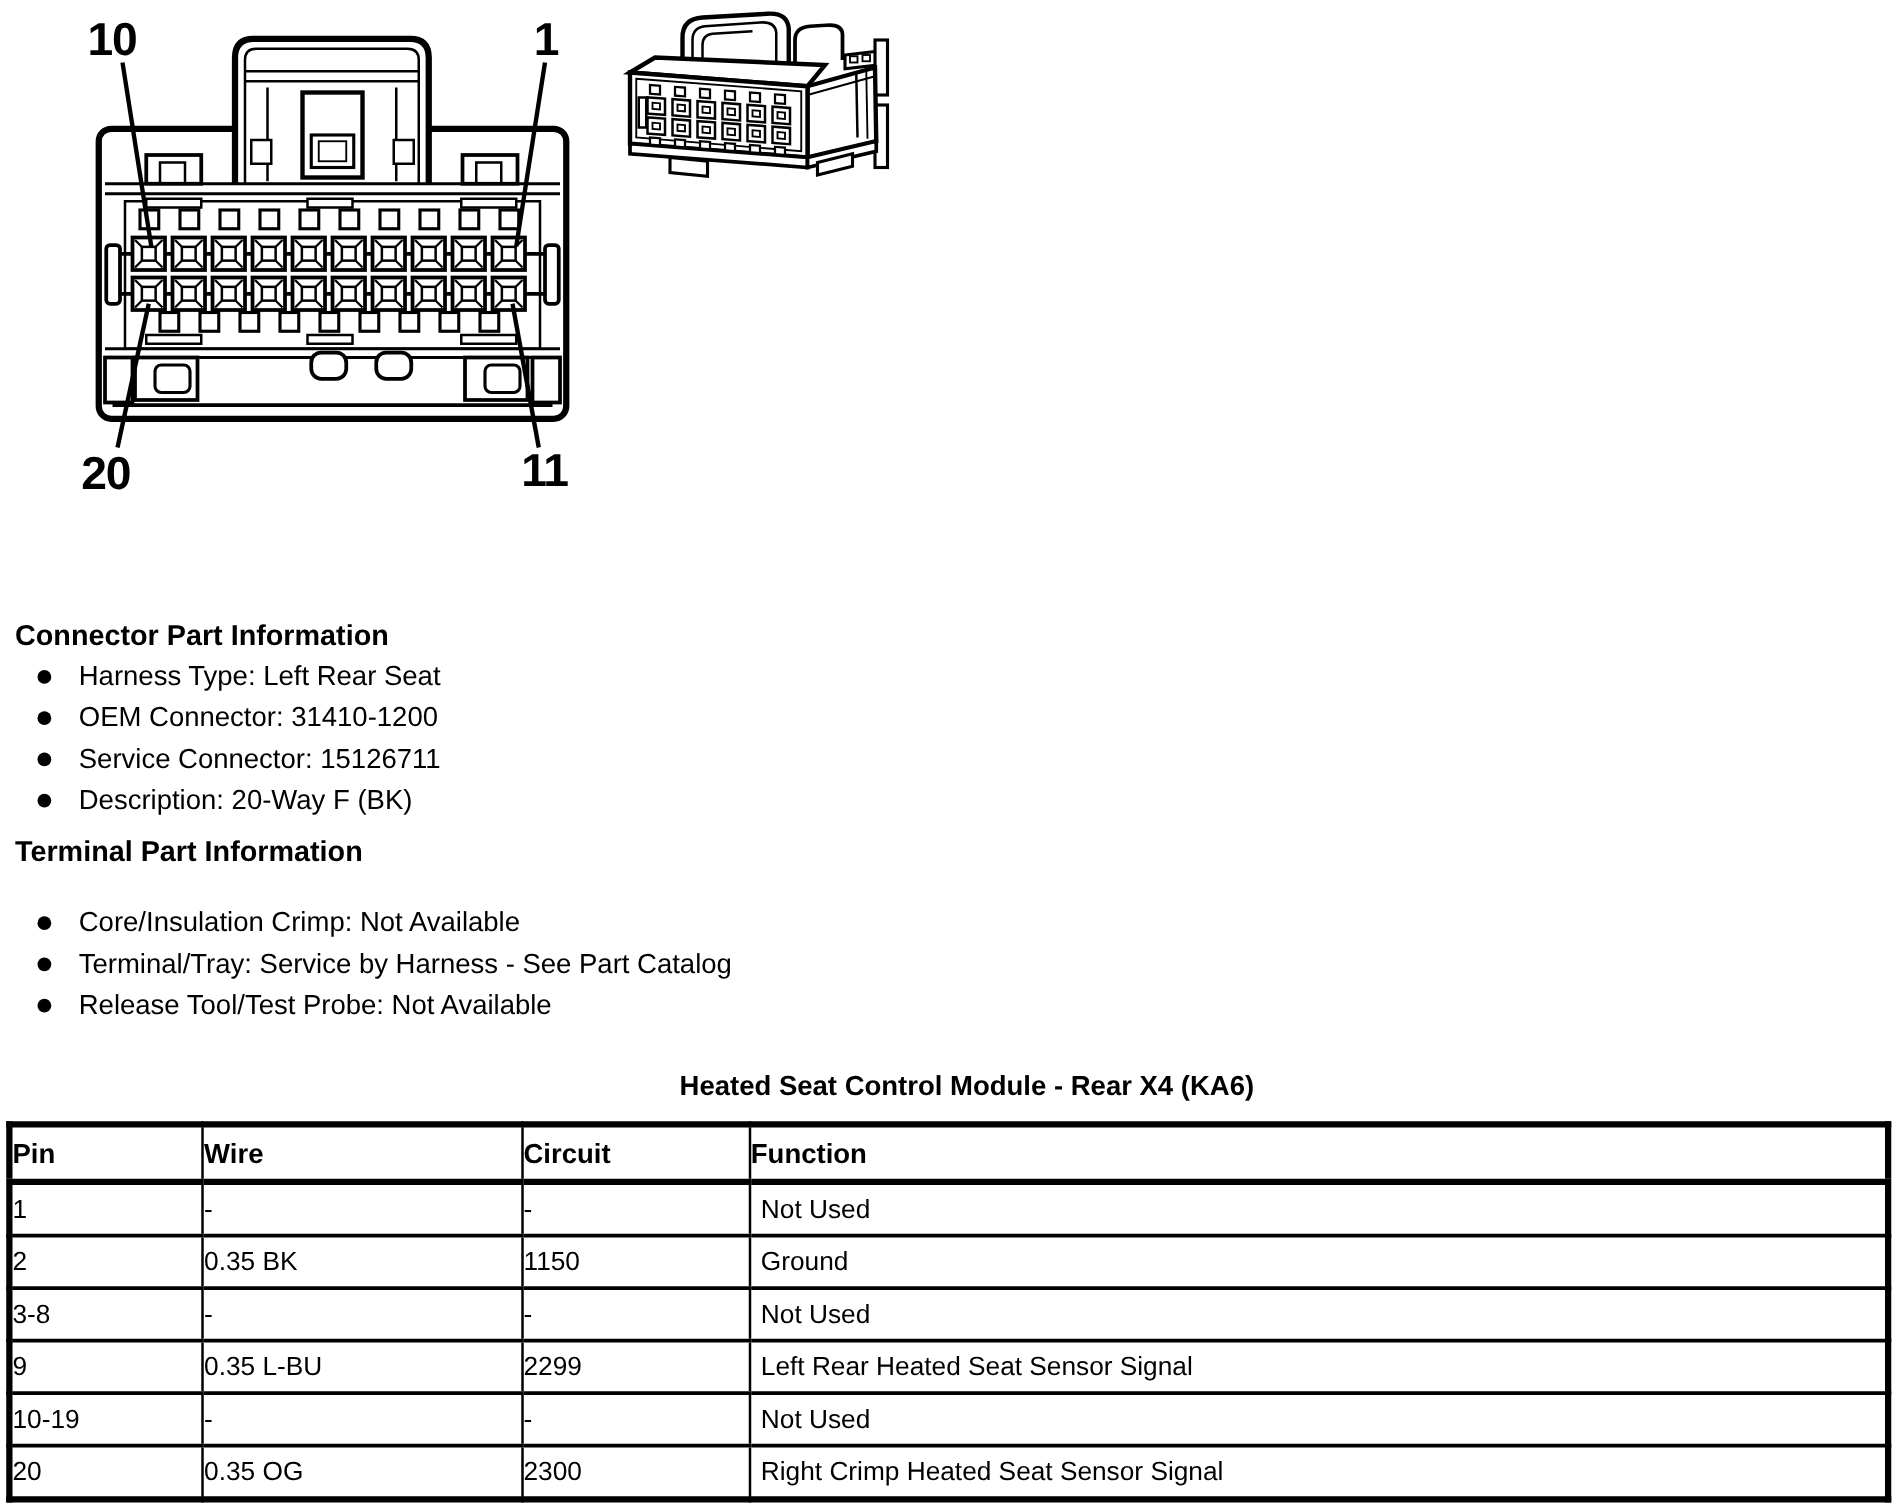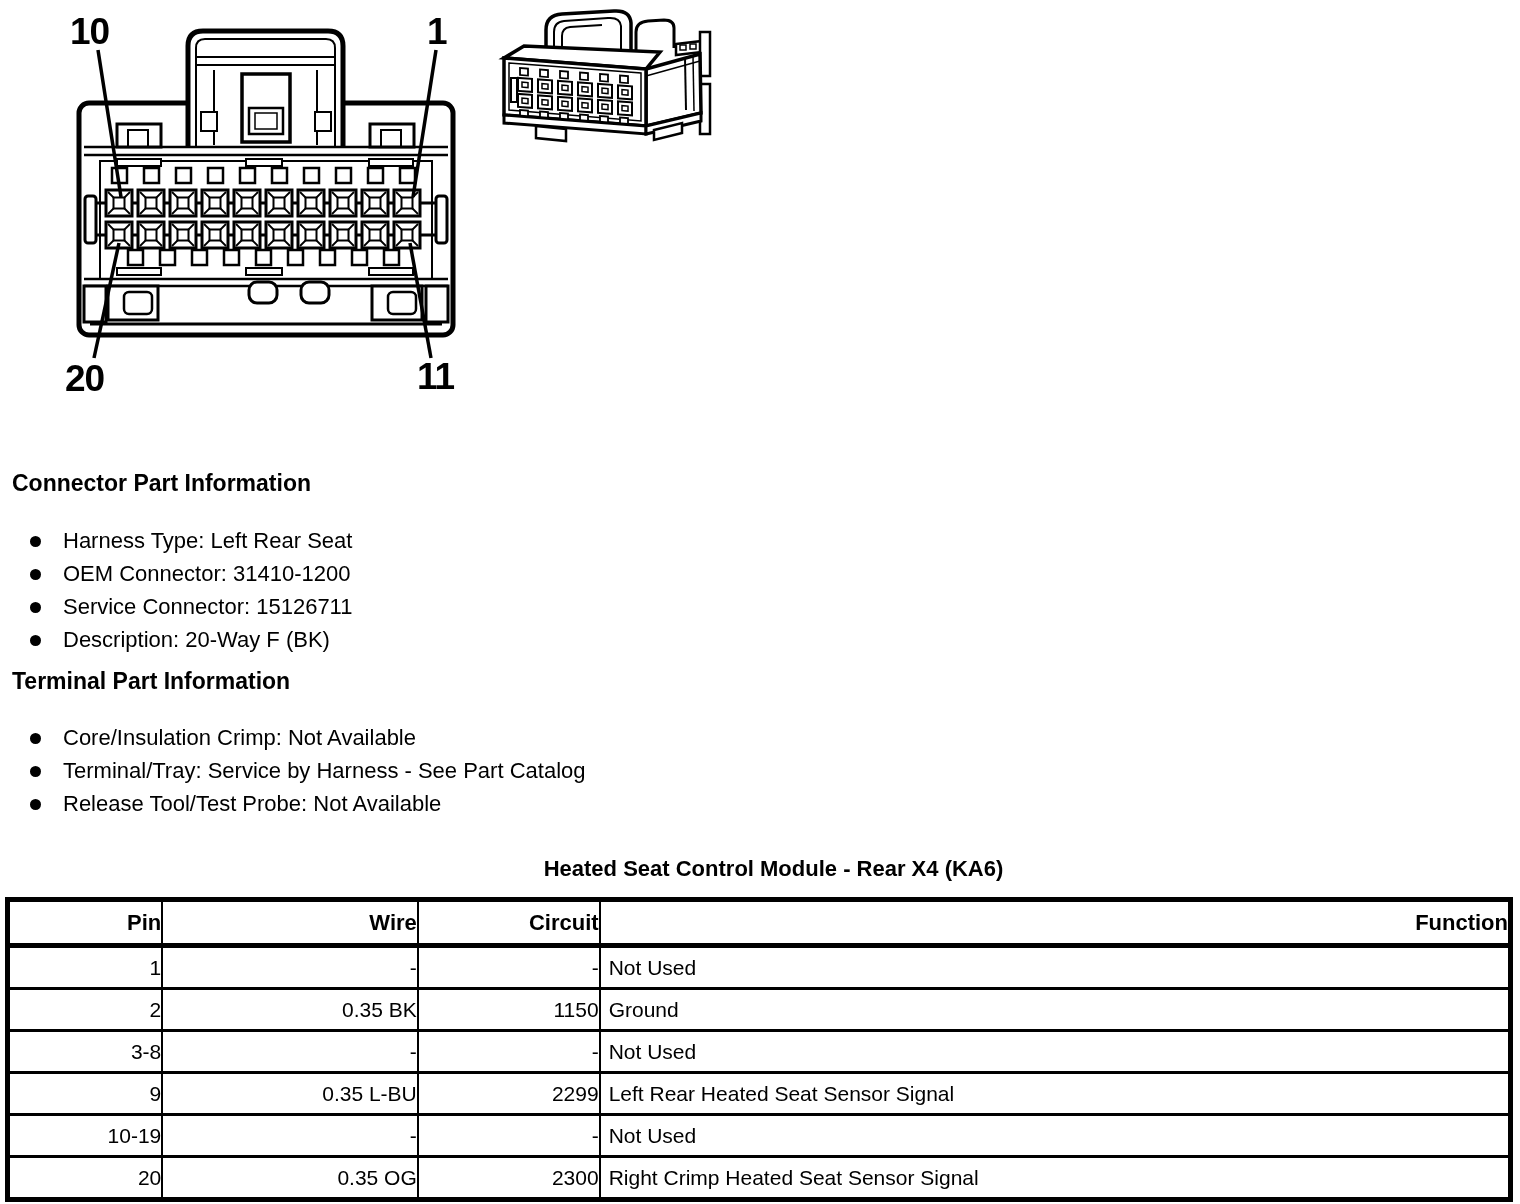--- a/index.html
+++ b/index.html
@@ -38,21 +38,21 @@
     border-collapse:collapse; table-layout:fixed;
     border:5px solid #000;
   }
   table.pinout th {
     font-size:22px; font-weight:700; height:41px;
     border-bottom:5px solid #000;
   }
   table.pinout td { font-size:21px; height:39px; }
   table.pinout th, table.pinout td {
     border-left:2px solid #000; border-right:2px solid #000;
-    text-align:right; vertical-align:middle; padding:0; color:#000;
+    text-align:left; vertical-align:middle; padding:0; color:#000;
   }
   table.pinout tbody tr + tr td { border-top:3px solid #000; }
   table.pinout td.fn { text-align:left; padding-left:8px; }
 </style>
 </head>
 <body>
 
 <div class="page">
 
   <svg style="left:0; top:0;" width="470" height="412" viewBox="0 0 470 412">
@@ -244,21 +244,21 @@
           <use href="#psq" x="100" y="45"></use>
       </g>
 
       <path d="M16,113 L158,124 L158,132 L16,121 Z" fill="#fff" stroke-width="3"></path>
       <path d="M48,124 L78,127 L78,139 L48,136 Z" fill="#fff" stroke-width="2.5"></path>
       <path d="M158,124 L213,111 L213,119 L158,132 Z" fill="#fff" stroke-width="3"></path>
       <path d="M166,128 L194,121 L194,131 L166,138 Z" fill="#fff" stroke-width="2.5"></path>
     </g>
   </svg>
 
-  <h2 class="sec-heading" style="left:12px; top:470px;">Connector Part Information</h2>
+  <h2 class="sec-heading" style="left:12px; top:495px;">Connector Part Information</h2>
 
   <ul class="bullet-list" style="left:30px; top:528px;">
     <li>Harness Type: Left Rear Seat</li>
     <li>OEM Connector: 31410-1200</li>
     <li>Service Connector: 15126711</li>
     <li>Description: 20-Way F (BK)</li>
   </ul>
 
   <h2 class="sec-heading" style="left:12px; top:668px;">Terminal Part Information</h2>
 

